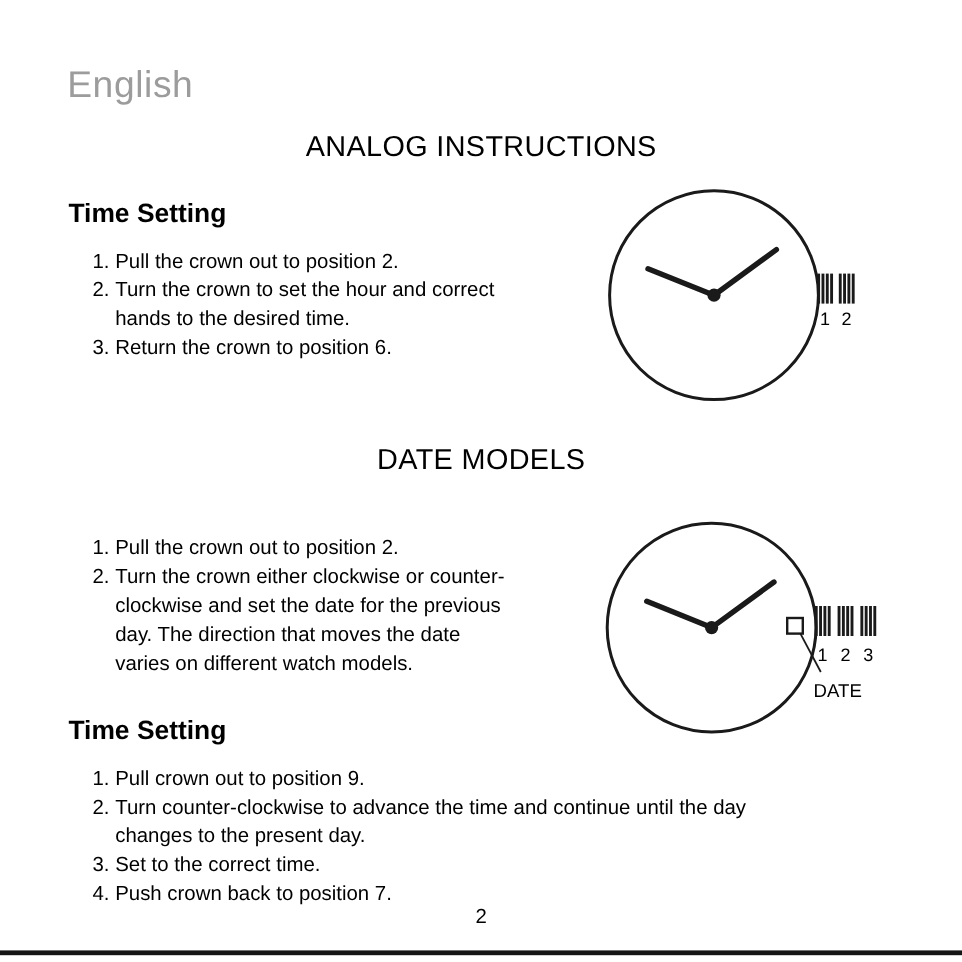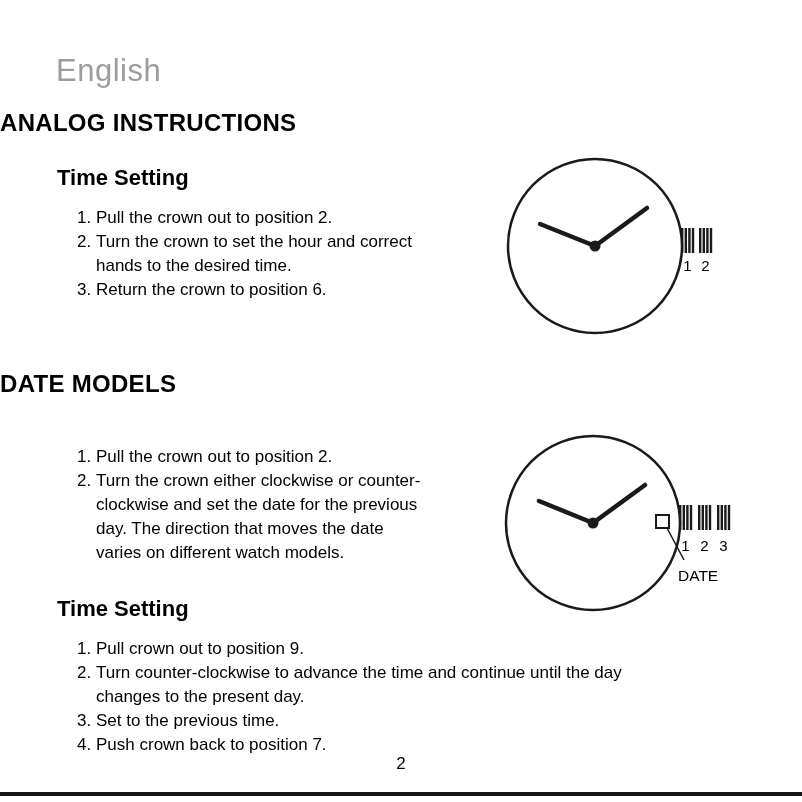--- a/index.html
+++ b/index.html
@@ -6,22 +6,22 @@
   html, body { background:#ffffff; }
   .page {
     position:relative; width:802px; height:802px; background:#ffffff;
     font-family:"Liberation Sans", sans-serif; color:#000; overflow:hidden;
   }
   .lang {
     position:absolute; left:56px; top:53px;
     font-size:31px; font-weight:normal; color:#9c9c9c; letter-spacing:0.5px;
   }
   .h-main {
-    position:absolute; left:0; width:802px; text-align:left;
-    font-weight:bold; font-size:24px; letter-spacing:0.3px; color:#000;
+    position:absolute; left:0; width:802px; text-align:center;
+    font-weight:normal; font-size:24px; letter-spacing:0.3px; color:#000;
   }
   .h-analog { top:109px; }
   .h-date   { top:370px; }
   .text-block { position:absolute; font-size:17px; line-height:24px; color:#000; }
   .text-block h3 { font-size:22px; font-weight:bold; line-height:24px; margin:0; }
   .text-block ol { margin:16px; padding-left:23px; }
   .text-block li { margin:0; }
   .analog-steps { left:57px; top:166px; width:392px; }
   .date-steps   { left:57px; top:429px; width:392px; }
   .time2-steps  { left:57px; top:597px; width:615px; }
@@ -121,21 +121,21 @@
     <rect class="date-window" x="161" y="83" width="13" height="13"></rect>
     <line class="pointer" x1="172" y1="96" x2="189" y2="128"></line>
     <text class="date-label" x="183" y="149" text-anchor="start">DATE</text>
   </svg>
 
   <div class="text-block time2-steps">
     <h3>Time Setting</h3>
     <ol>
       <li>Pull crown out to position 9.</li>
       <li>Turn counter-clockwise to advance the time and continue until the day changes to the present day.</li>
-      <li>Set to the previous time.</li>
+      <li>Set to the correct time.</li>
       <li>Push crown back to position 7.</li>
     </ol>
   </div>
 
   <div class="page-num">2</div>
 
   <div class="bottom-rule"></div>
 
 </div>
 

